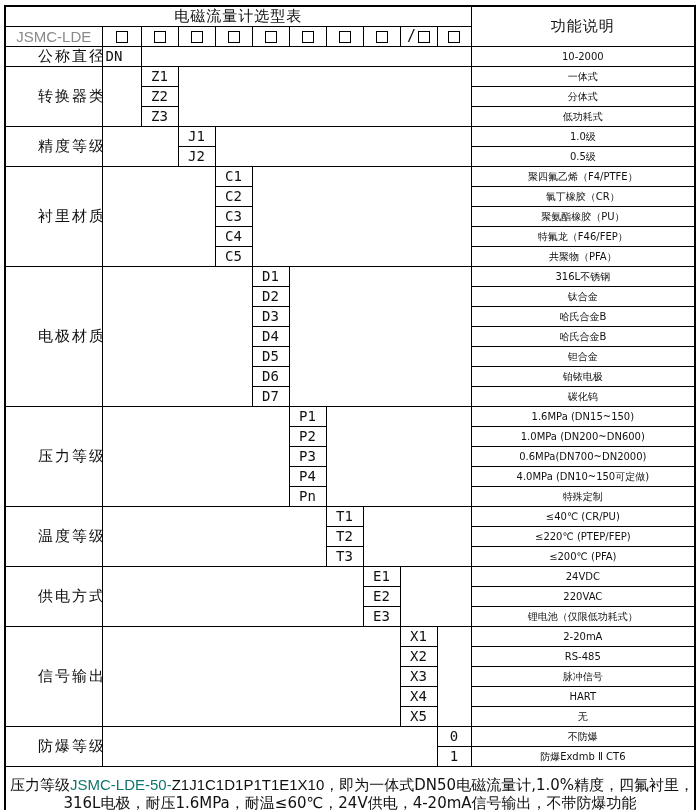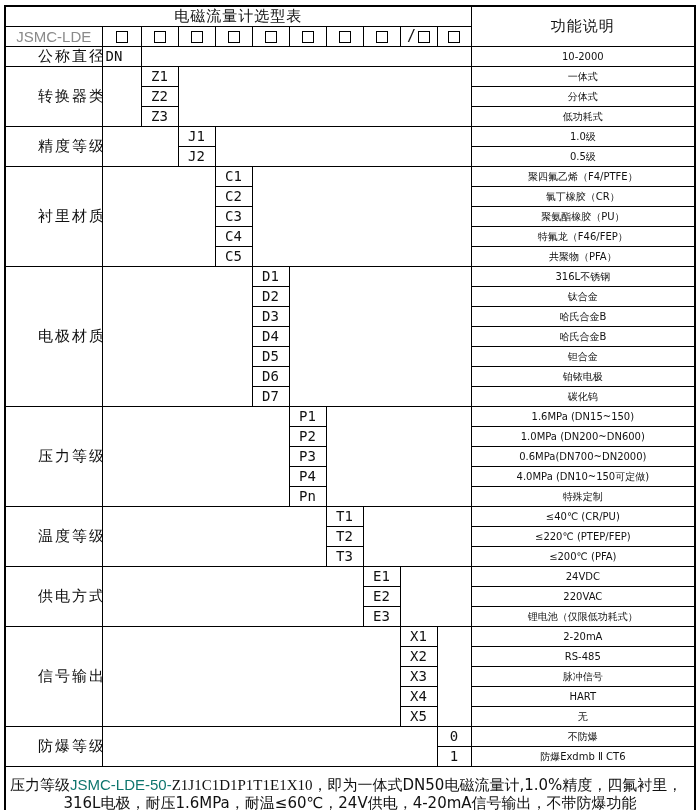--- a/index.html
+++ b/index.html
@@ -15,21 +15,21 @@
   td.code.left{text-align:left;padding-left:3px;margin-left:24px;}
   td.desc{font-size:10px;}
   td.boxcell{text-align:center;}
   .checkbox{display:inline-block;width:10px;height:10px;border:1.5px solid #000;
     vertical-align:middle;background:#fff;}
   .slash{font-family:"DejaVu Sans Mono",monospace;font-size:15px;margin-right:2px;vertical-align:middle;}
   tr.example-row td{height:54px;white-space:normal;font-size:15px;}
   .ex1{text-align:left;padding-left:4px;white-space:nowrap;}
   .ex2{text-align:center;white-space:nowrap;}
   .gray{color:#0f766e;font-family:"Liberation Sans",sans-serif;}
-  .mono{font-family:Liberation Serif, serif;}
+  .mono{font-family:Liberation Sans, sans-serif;}
 </style>
 </head>
 <body>
 
 <table class="sel">
   <colgroup>
     <col style="width:97px">
       <col style="width:39px">
       <col style="width:37px">
     <col style="width:37px">

